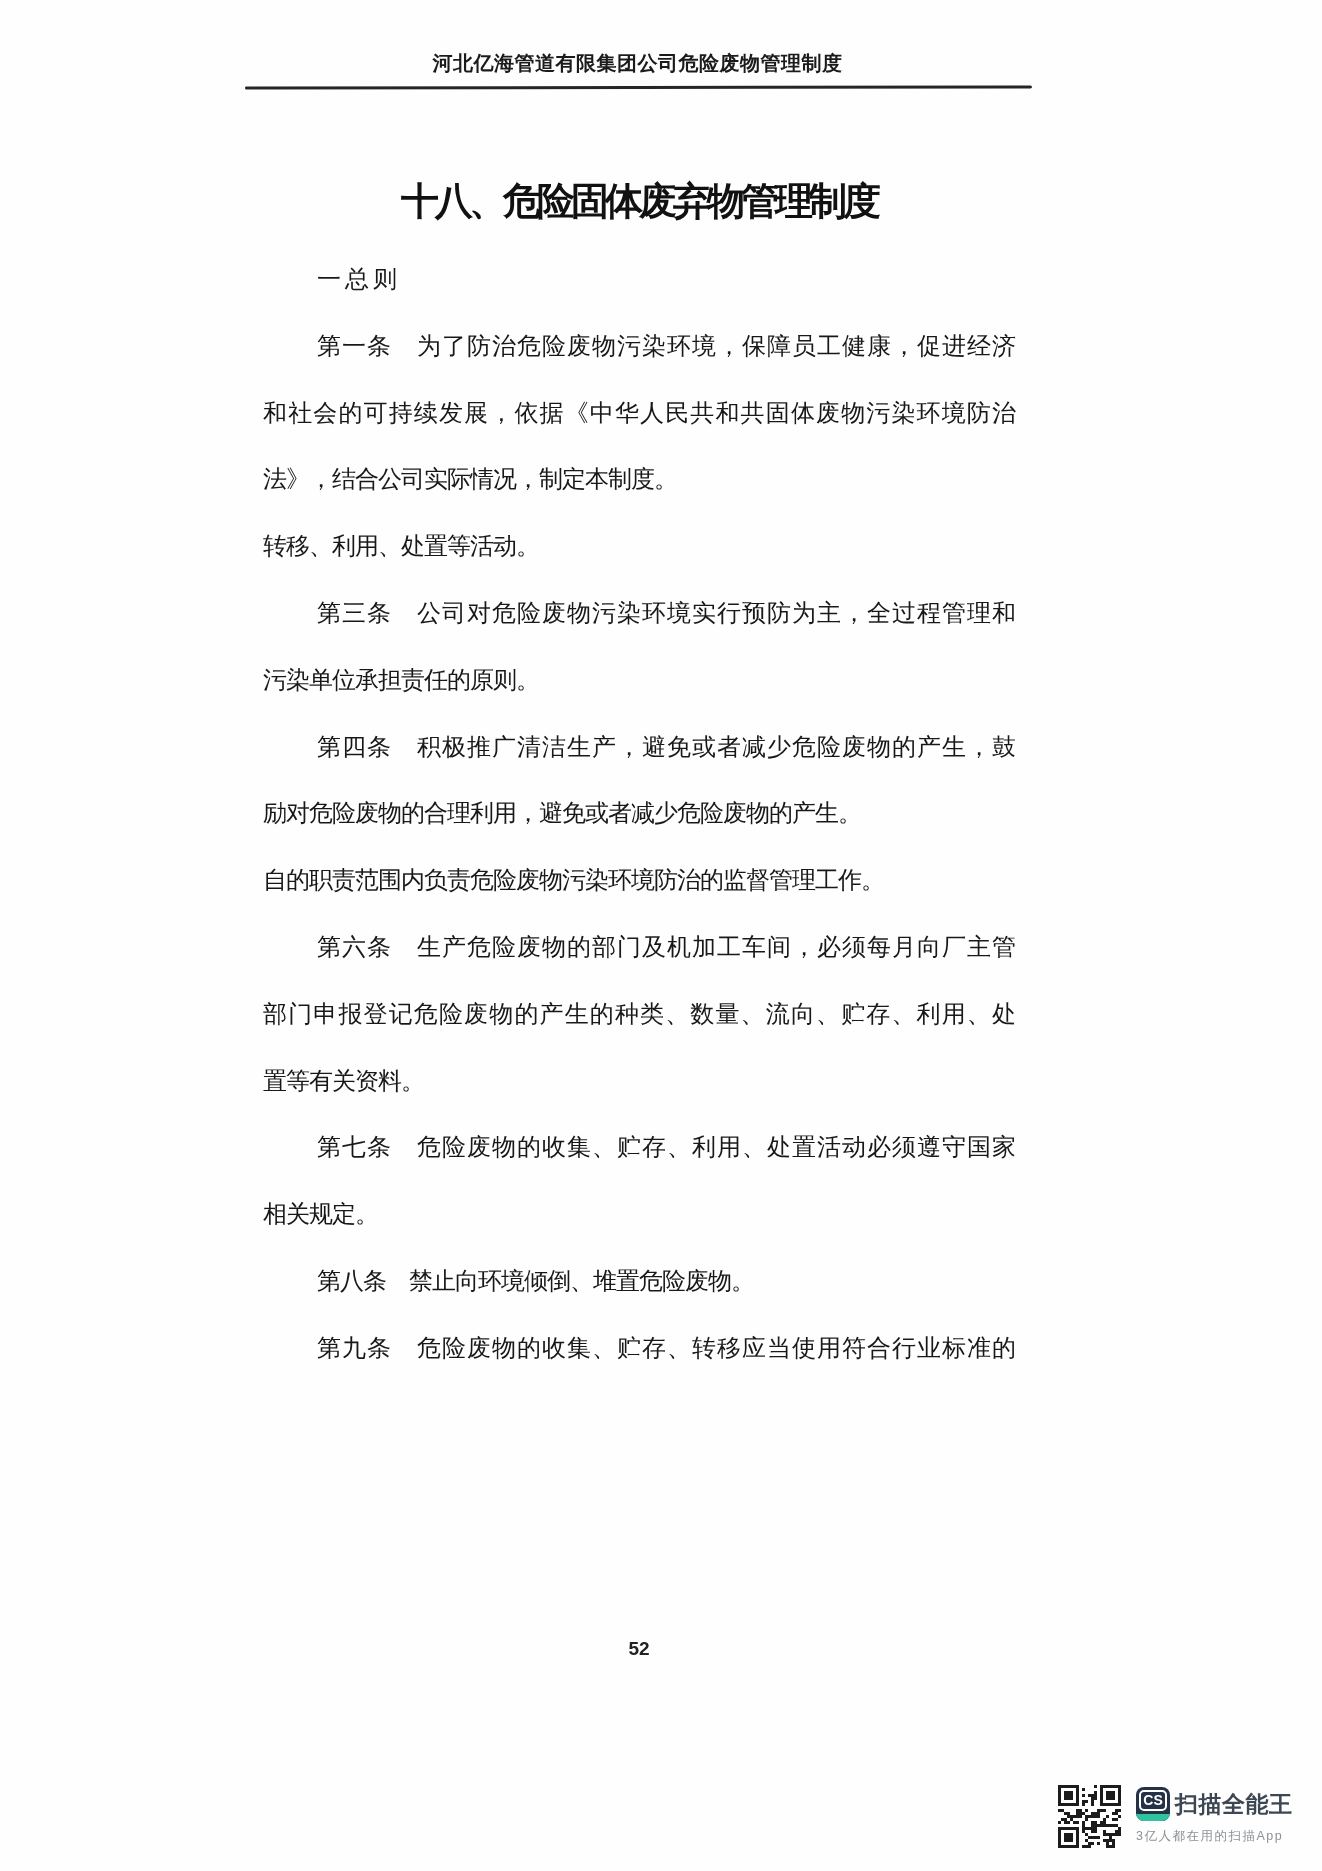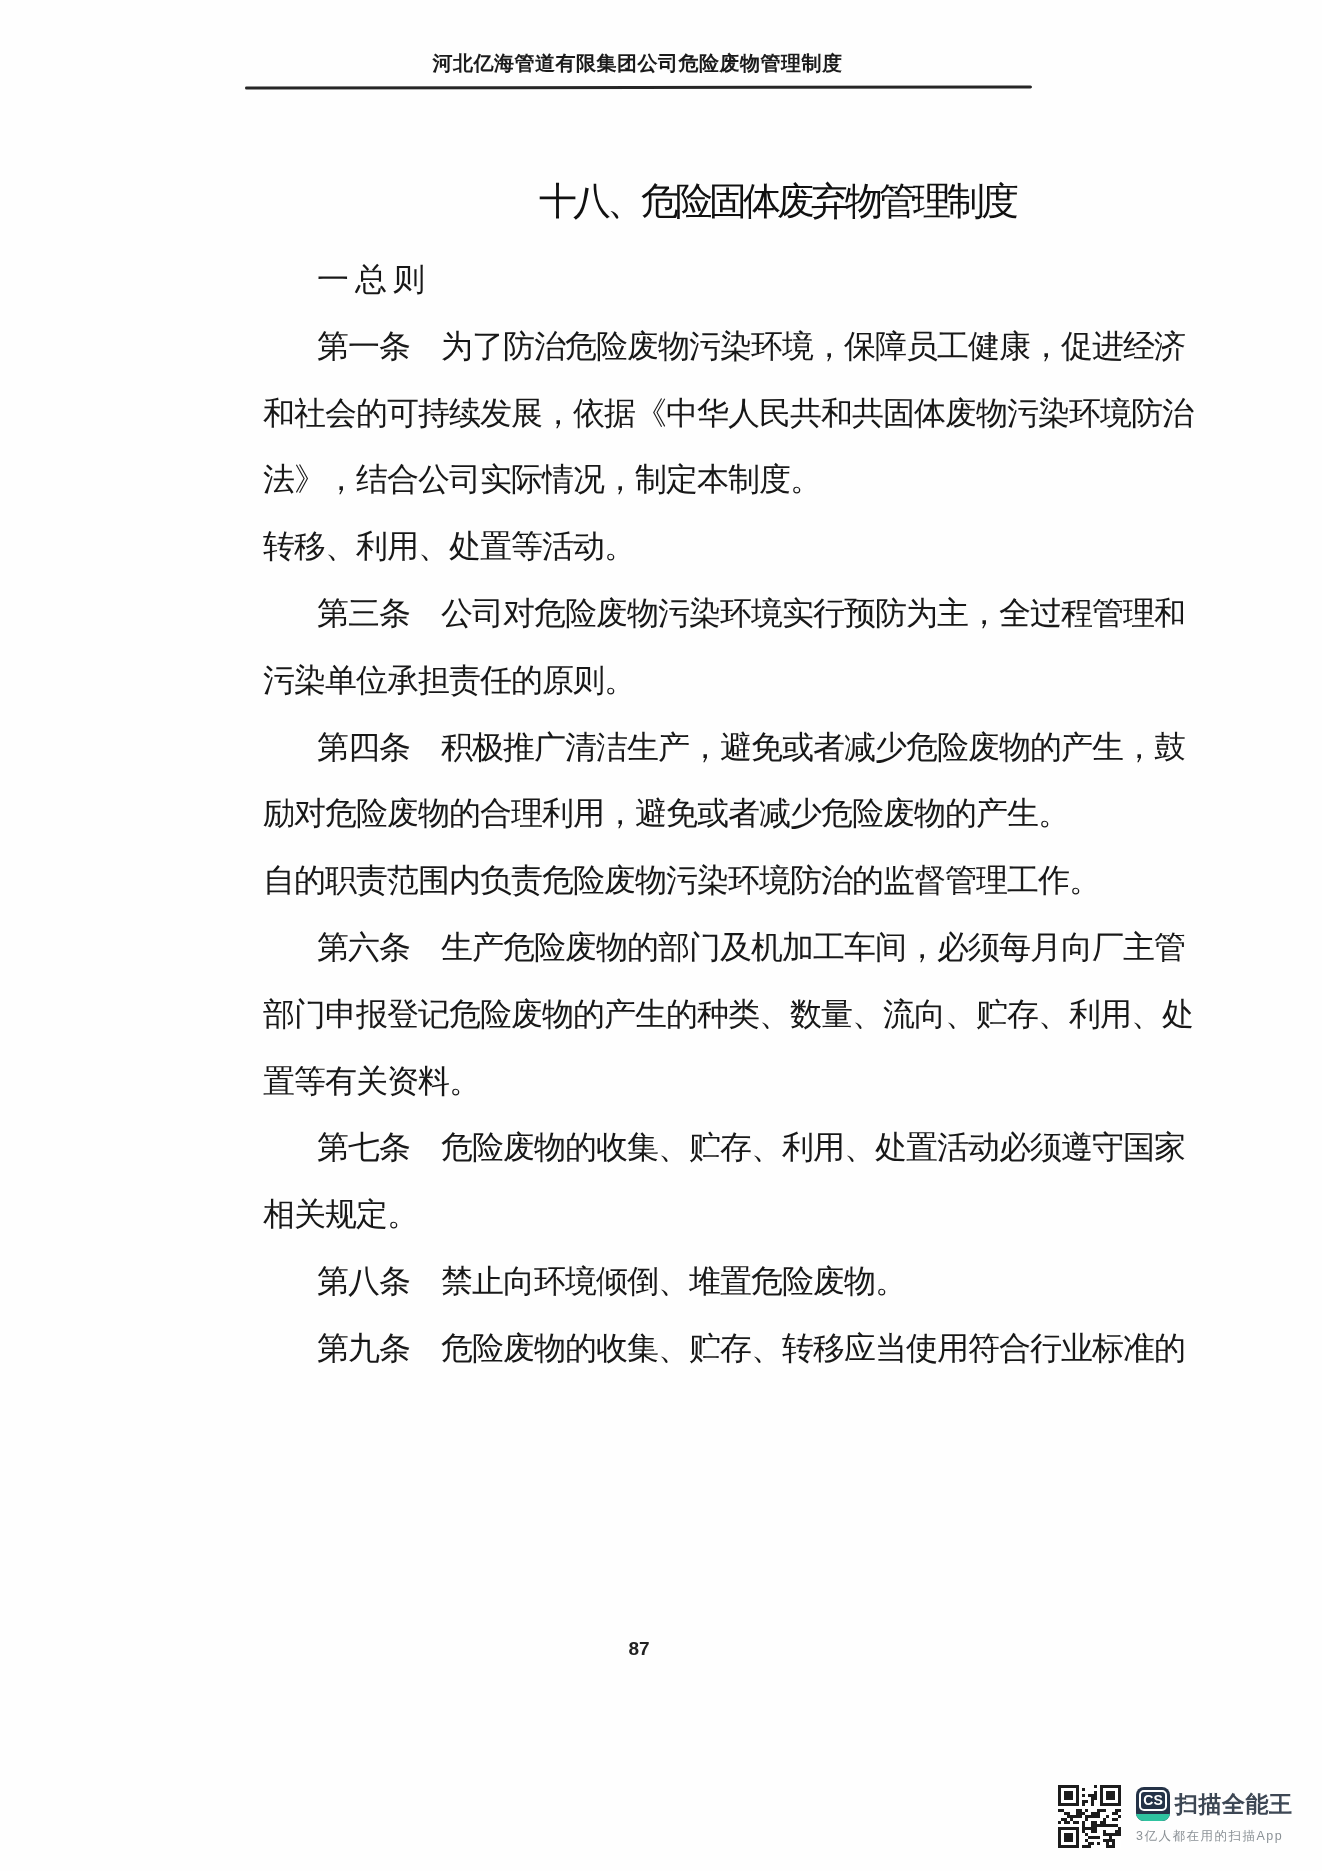--- a/index.html
+++ b/index.html
@@ -39,36 +39,36 @@
     background: #262626;
     border-radius: 2px;
     transform: rotate(-0.08deg);
   }
   
   .doc-title {
     position: absolute;
     left: 263px;
     top: 176px;
     width: 752px;
-    text-align: right;
+    text-align: center;
     font-family: "Liberation Serif", serif;
     font-size: 38px;
-    font-weight: normal;
+    font-weight: bold;
     letter-spacing: -4px;
     color: #111;
     white-space: nowrap;
   }
   
   .body-lines {
     position: absolute;
     left: 263px;
     top: 246px;
     width: 752px;
     font-family: "Liberation Serif", serif;
-    font-size: 32px;
+    font-size: 24px;
     letter-spacing: -1px;
     color: #181818;
   }
   .body-lines .line {
     height: 66.8px;
     line-height: 66.8px;
     white-space: nowrap;
   }
   .body-lines .line.indent {
     text-indent: 54px;
@@ -179,21 +179,21 @@
       <div class="line">自的职责范围内负责危险废物污染环境防治的监督管理工作。</div>
       <div class="line indent full">第六条　生产危险废物的部门及机加工车间，必须每月向厂主管</div>
       <div class="line full">部门申报登记危险废物的产生的种类、数量、流向、贮存、利用、处</div>
       <div class="line">置等有关资料。</div>
       <div class="line indent full">第七条　危险废物的收集、贮存、利用、处置活动必须遵守国家</div>
       <div class="line">相关规定。</div>
       <div class="line indent">第八条　禁止向环境倾倒、堆置危险废物。</div>
       <div class="line indent full">第九条　危险废物的收集、贮存、转移应当使用符合行业标准的</div>
     </div>
 
-  <div class="page-number">87</div>
+  <div class="page-number">52</div>
 
   <div class="watermark">
     <svg class="qr" viewBox="0 0 21 21" shape-rendering="crispEdges">
         <rect x="12" y="0" width="1" height="1" fill="#1c1c1c"></rect>
         <rect x="8" y="1" width="1" height="1" fill="#1c1c1c"></rect>
         <rect x="12" y="2" width="1" height="1" fill="#1c1c1c"></rect>
         <rect x="8" y="3" width="1" height="1" fill="#1c1c1c"></rect>
         <rect x="10" y="3" width="1" height="1" fill="#1c1c1c"></rect>
         <rect x="11" y="3" width="1" height="1" fill="#1c1c1c"></rect>
         <rect x="12" y="3" width="1" height="1" fill="#1c1c1c"></rect>

